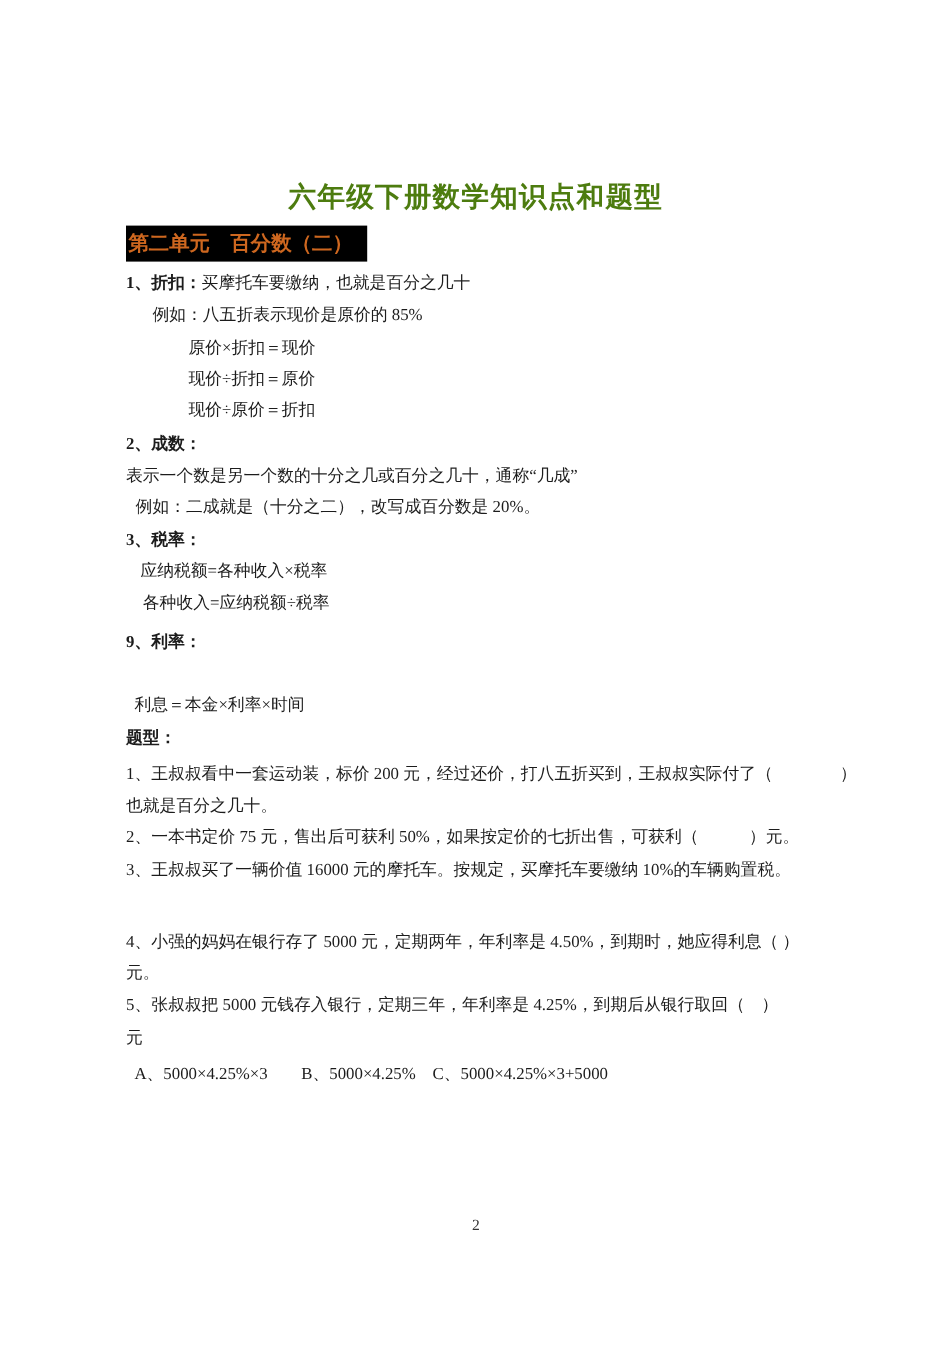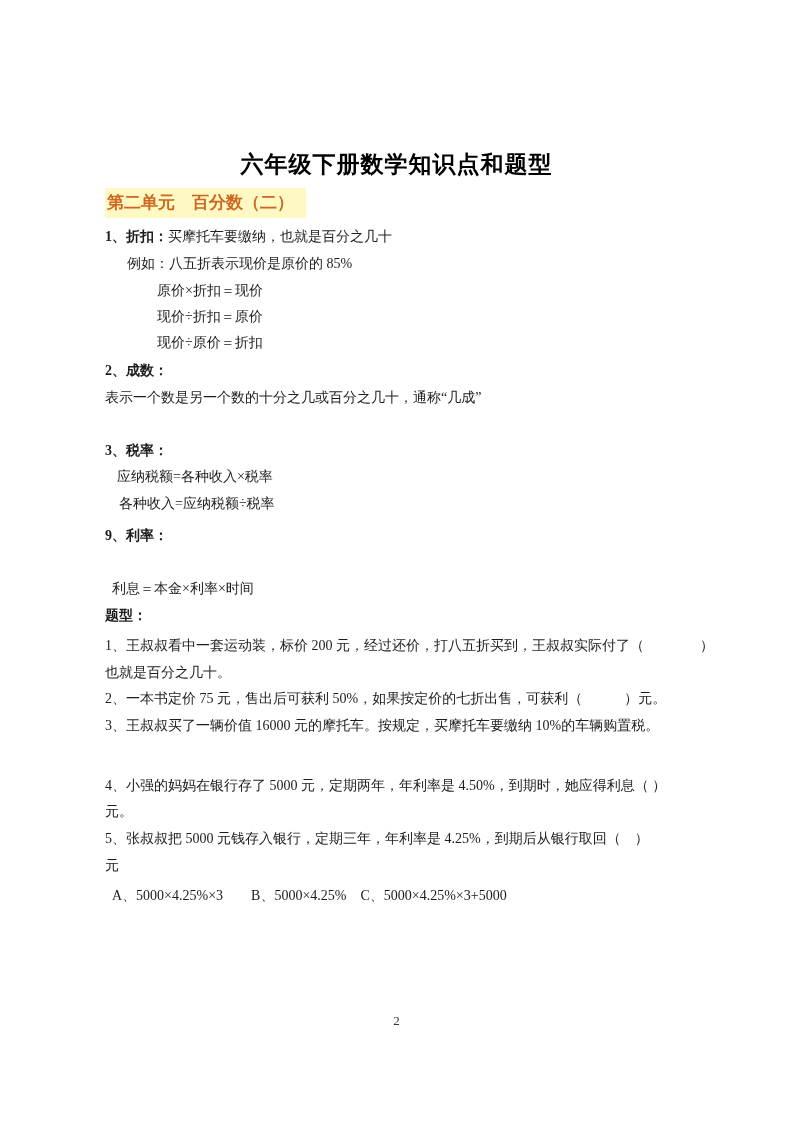--- a/index.html
+++ b/index.html
@@ -15,28 +15,28 @@
   .doc-title {
     position: absolute;
     top: 149px;
     left: 0;
     width: 100%;
     text-align: center;
     font-family: "Liberation Sans", "DejaVu Sans", sans-serif;
     font-weight: bold;
     font-size: 23px;
     letter-spacing: 1px;
-    color: #000000;
+    color: #4d7c0f;
   }
   .section-header {
     position: absolute;
     top: 188px;
     left: 105px;
     display: inline-block;
-    background: #fef9c3;
+    background: #000000;
     color: #CE671F;
     font-family: "Liberation Sans", "DejaVu Sans", sans-serif;
     font-weight: bold;
     font-size: 17px;
     padding: 3px 12px 4px 2px;
     white-space: pre;
   }
   .line {
     position: absolute;
     font-size: 14px;
@@ -64,20 +64,21 @@
   <div class="section-header">第二单元　百分数（二）</div>
 
   <div class="line" style="left:105px; top:228px"><span class="b">1、折扣：</span><span>买摩托车要缴纳，也就是百分之几十</span></div>
   <div class="line" style="left:127px; top:255px">例如：八五折表示现价是原价的 85%</div>
   <div class="line" style="left:157px; top:282px">原价×折扣＝现价</div>
   <div class="line" style="left:157px; top:308px">现价÷折扣＝原价</div>
   <div class="line" style="left:157px; top:334px">现价÷原价＝折扣</div>
 
   <div class="line b" style="left:105px; top:362px">2、成数：</div>
   <div class="line" style="left:105px; top:389px">表示一个数是另一个数的十分之几或百分之几十，通称“几成”</div>
+  <div class="line" style="left:113px; top:415px">例如：二成就是（十分之二），改写成百分数是 20%。</div>
 
   <div class="line b" style="left:105px; top:442px">3、税率：</div>
   <div class="line" style="left:117px; top:468px">应纳税额=各种收入×税率</div>
   <div class="line" style="left:119px; top:495px">各种收入=应纳税额÷税率</div>
 
   <div class="line b" style="left:105px; top:527px">9、利率：</div>
   <div class="line" style="left:112px; top:580px">利息＝本金×利率×时间</div>
 
   <div class="line b" style="left:105px; top:607px">题型：</div>
 

